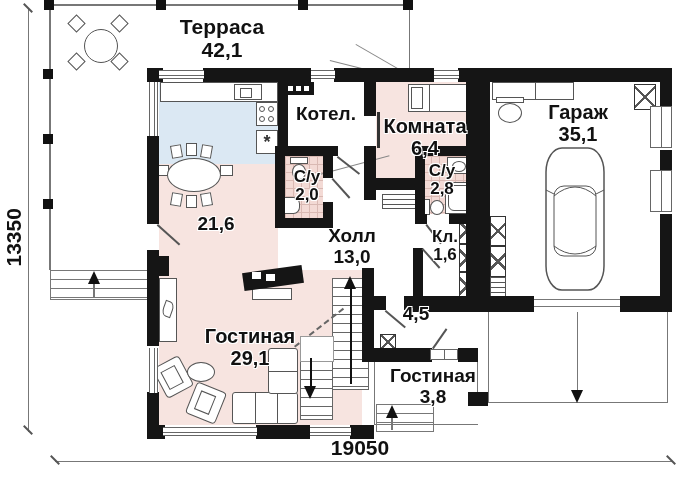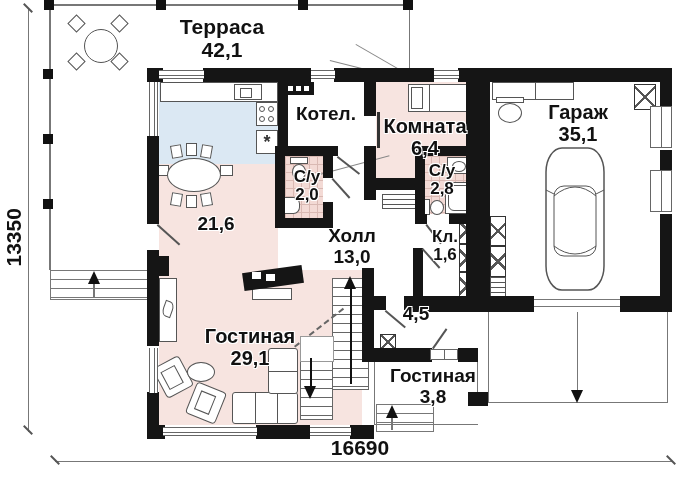--- a/index.html
+++ b/index.html
@@ -58,21 +58,21 @@
 
 <div class="plan">
 
   <div class="t" style="left:28px;top:8px;width:1px;height:424px"></div>
   <div class="t" style="left:55px;top:461px;width:617px;height:1px"></div>
   <div class="tick" style="left:22px;top:7px"></div>
   <div class="tick" style="left:22px;top:429px"></div>
   <div class="tick" style="left:49px;top:459px"></div>
   <div class="tick" style="left:665px;top:459px"></div>
   <div class="lab dim" style="left:-16px;top:226px;width:60px;transform:rotate(-90deg)">13350</div>
-  <div class="lab dim" style="left:295px;top:437px;width:130px">16690</div>
+  <div class="lab dim" style="left:295px;top:437px;width:130px">19050</div>
 
   <div class="t" style="left:50px;top:4px;width:360px;height:2px"></div>
   <div class="t" style="left:49px;top:4px;width:2px;height:266px"></div>
   <div class="t" style="left:409px;top:6px;width:1px;height:62px"></div>
   <div class="post" style="left:44px;top:0px"></div>
   <div class="post" style="left:156px;top:0px"></div>
   <div class="post" style="left:298px;top:0px"></div>
   <div class="post" style="left:403px;top:0px"></div>
   <div class="post" style="left:43px;top:69px"></div>
   <div class="post" style="left:43px;top:134px"></div>

